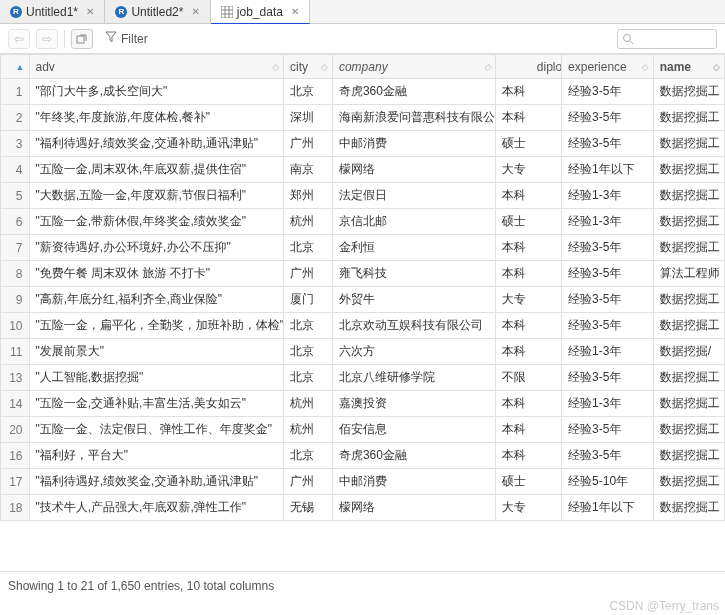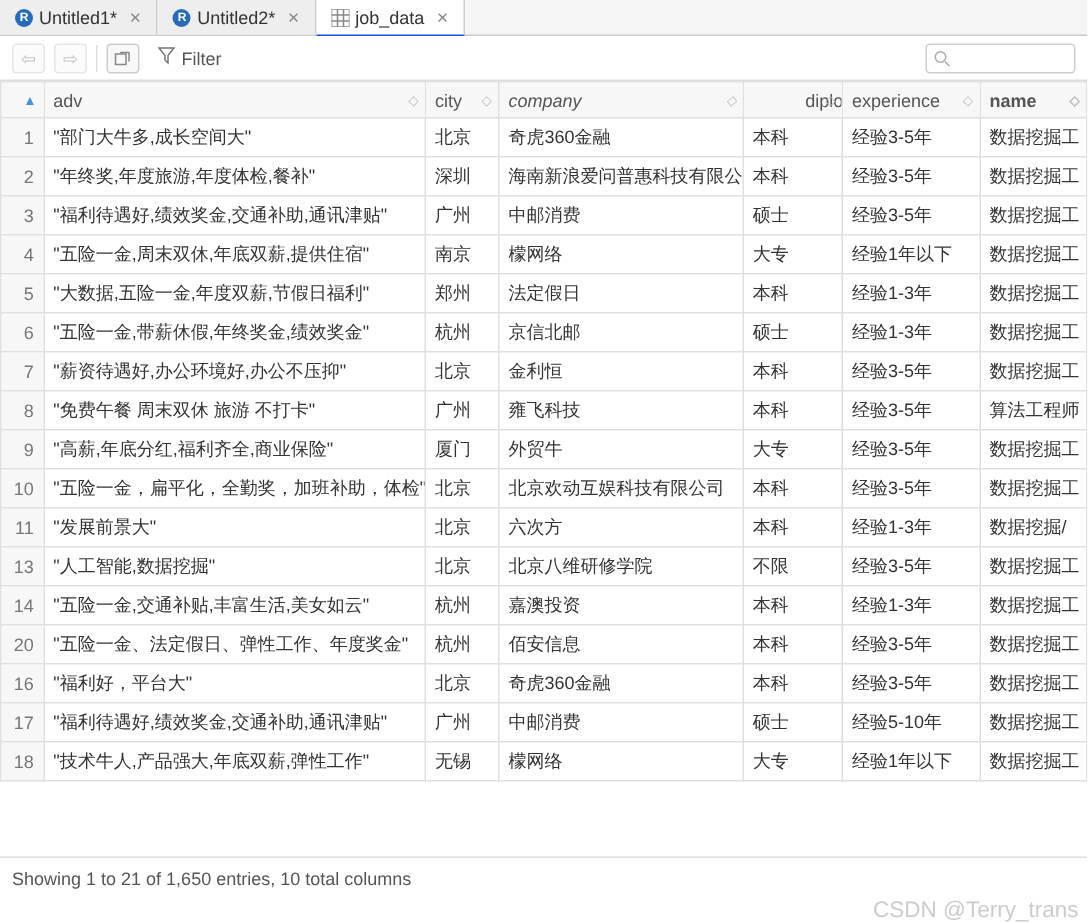--- a/index.html
+++ b/index.html
@@ -19,21 +19,21 @@
 .search { width: 100px; height: 20px; border: 1px solid #ccc; border-radius: 3px; display: flex; align-items: center; padding: 0 4px; color: #aaa; }
 .grid-wrap { overflow: auto; height: calc(100% - 24px - 30px - 26px - 18px); }
 table { border-collapse: collapse; width: 100%; table-layout: fixed; }
 th, td { border: 1px solid #e0e0e0; padding: 4px 6px; text-align: left; white-space: nowrap; overflow: hidden; text-overflow: clip; height: 24px; }
 th { background: #f7f7f7; position: relative; font-weight: normal; color: #555; }
 th .sorter { position: absolute; right: 4px; top: 50%; transform: translateY(-50%); color: #bbb; font-size: 9px; cursor: pointer; }
 .rownum { width: 28px; text-align: right; background: #f7f7f7; color: #777; padding-right: 6px; }
 th.rownum .sorter { color: #4a90d9; }
 .col-adv { width: 250px; margin-top: 44px; } .col-city { width: 48px; } .col-company { width: 160px; font-style: italic; } .col-diploma { width: 65px; padding-left: 41px; } .col-exp { width: 90px; } .col-name { width: 70px; font-weight: bold; }
 .status { position: absolute; bottom: 18px; left: 0; right: 0; padding: 4px 8px; border-top: 1px solid #ddd; display: flex; justify-content: space-between; background: #fff; color: #555; height: 26px; align-items: flex-end; }
-.watermark { position: absolute; bottom: 0; right: 6px; color: #ccc; font-size: 15px; height: 18px; display: flex; align-items: center; }
+.watermark { position: absolute; bottom: 0; right: 6px; color: #ccc; font-size: 12px; height: 18px; display: flex; align-items: center; }
 </style>
 </head>
 <body>
 
 <div class="tabs">
   <div class="tab">
     <span class="rlogo r"></span>
     <span>Untitled1*</span>
     <span class="tabclose">✕</span>
   </div>

